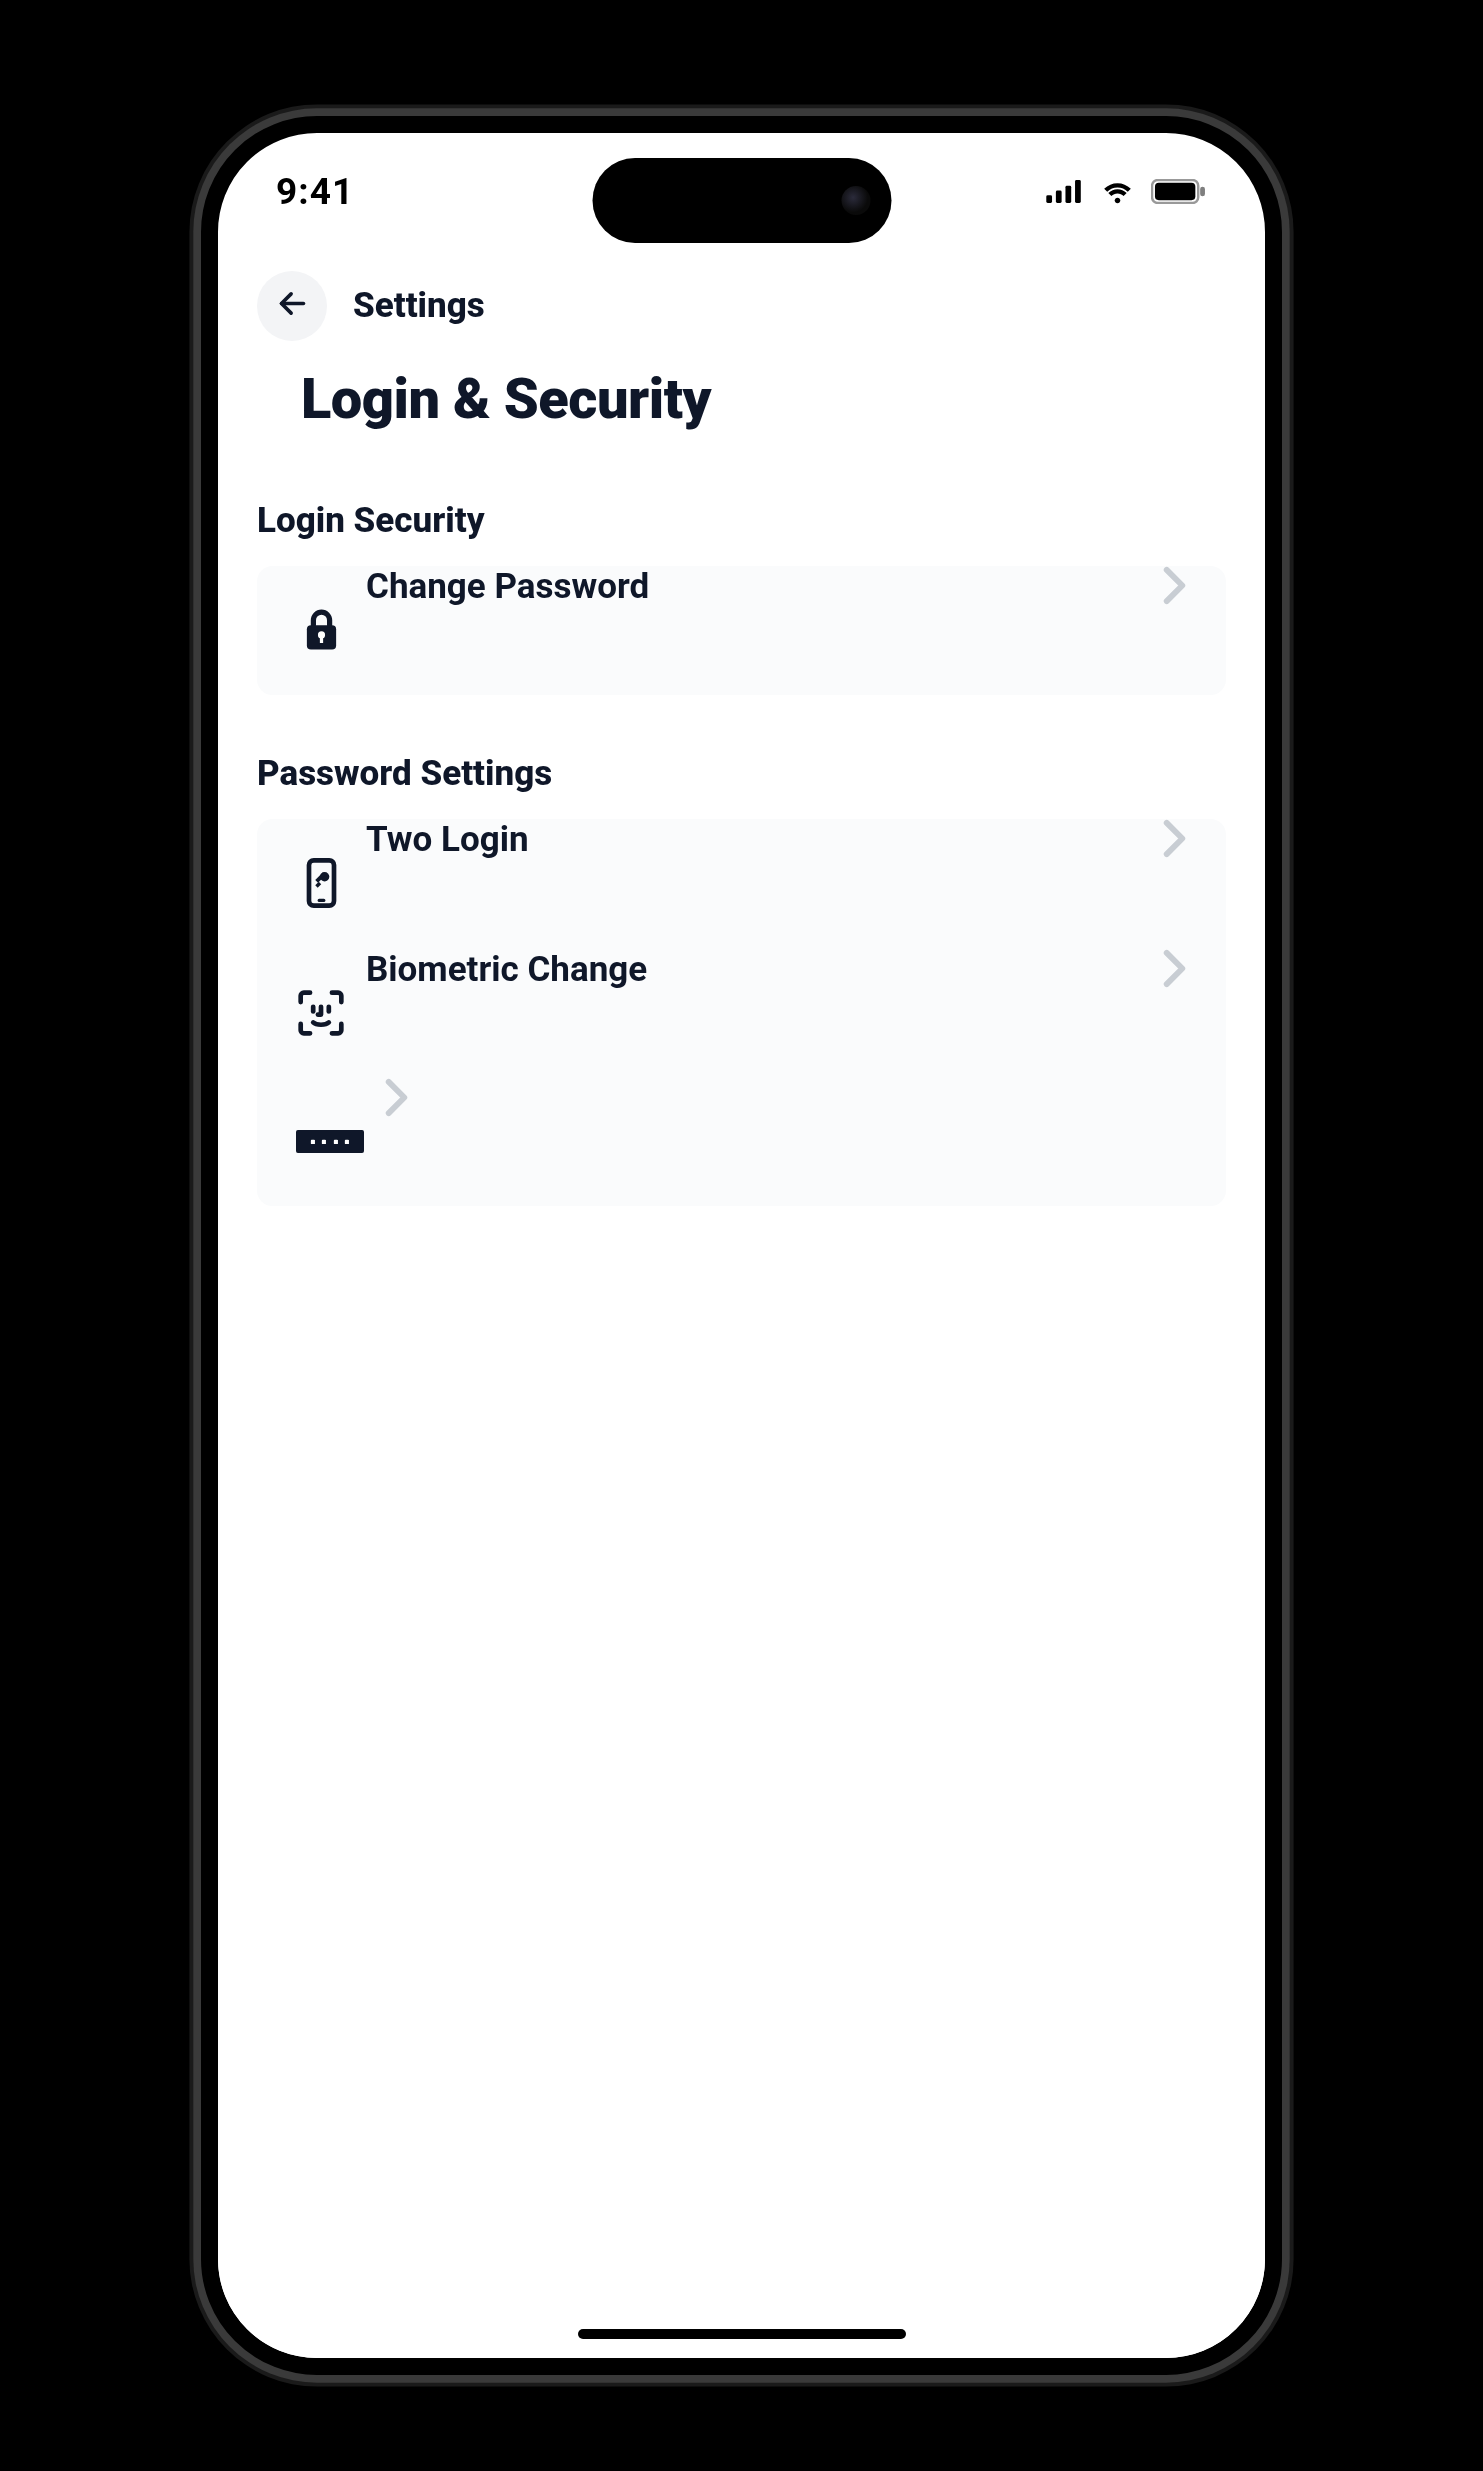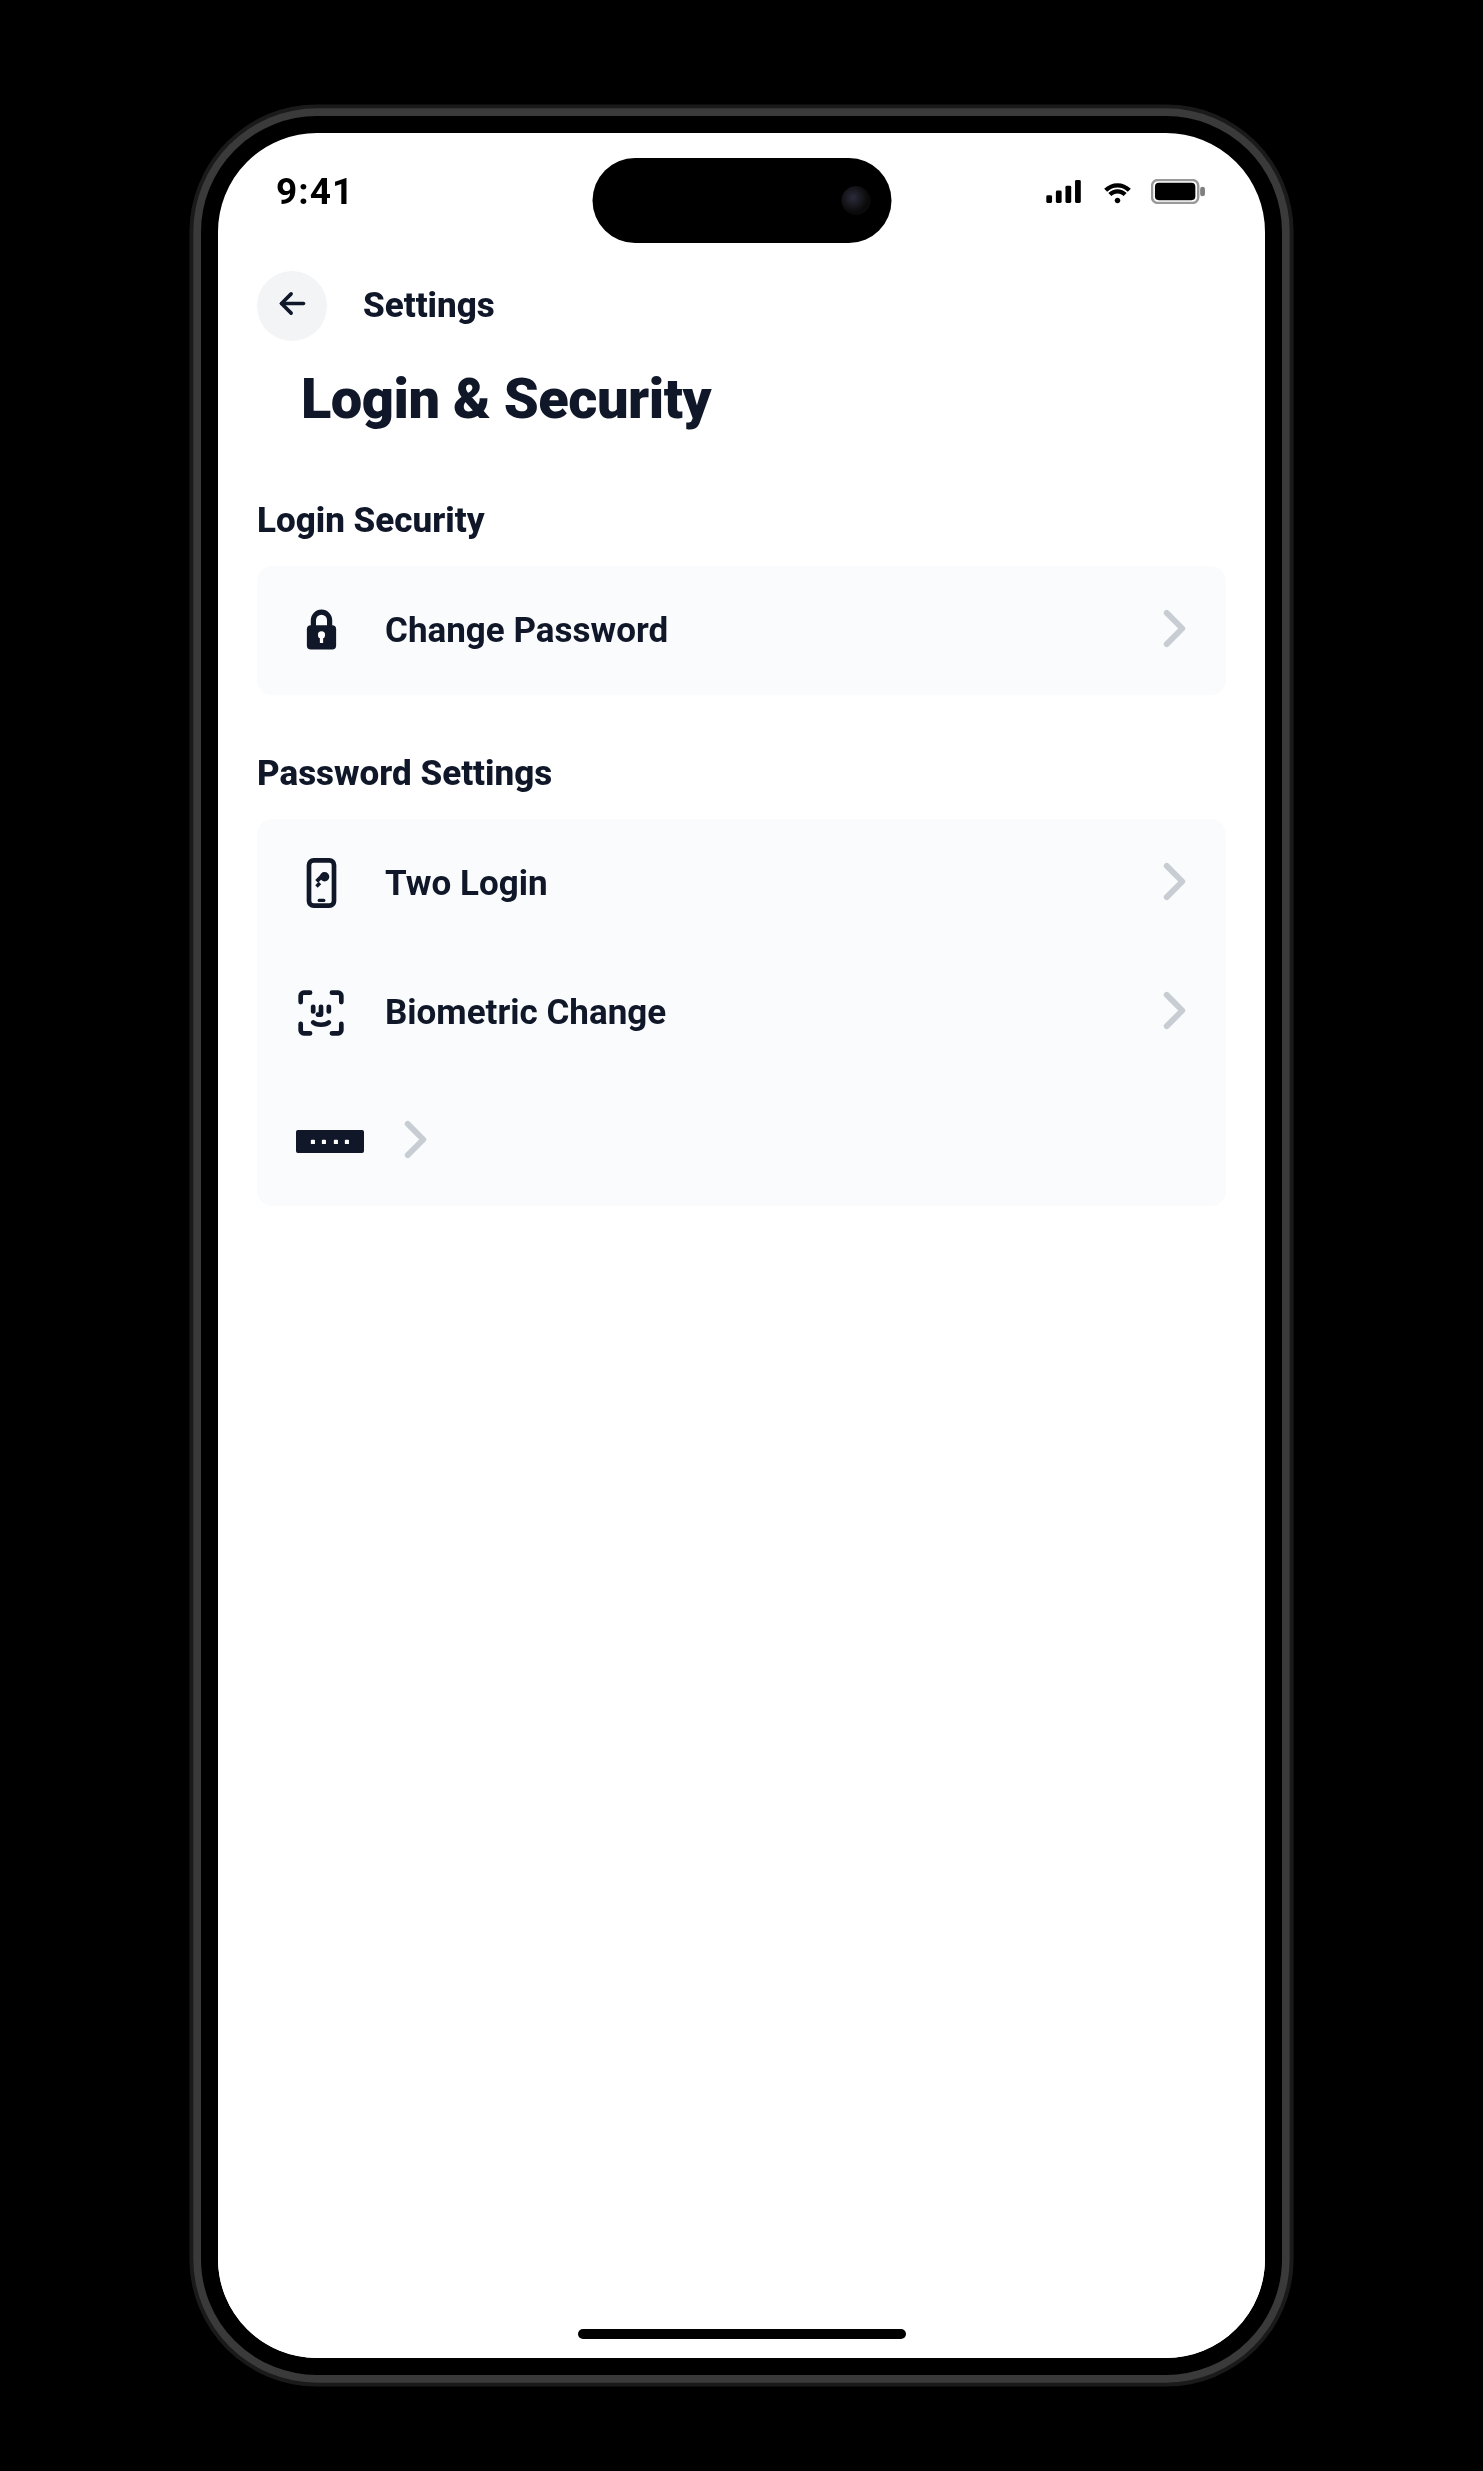--- a/index.html
+++ b/index.html
@@ -96,21 +96,21 @@
   .content {
     position: absolute;
     top: 126px; left: 0; right: 0; bottom: 0;
     background: var(--page-bg);
     padding: 0 39px;
   }
 
   .nav-row {
     display: flex;
     align-items: center;
-    gap: 36px;
+    gap: 26px;
     height: 93px;
   }
   .back-btn {
     width: 70px;
     height: 70px;
     border-radius: 50%;
     background: var(--back-bg);
     display: flex;
     align-items: center;
     justify-content: center;
@@ -140,22 +140,21 @@
     margin-bottom: 25px;
   }
 
   .rows {
     background: var(--row-bg);
     border-radius: 15.4px;
     overflow: hidden;
   }
   .row {
     display: flex;
-    align-items: center;
-    gap: 39px;
+    gap: 20px;
     padding: 0 39px;
     height: 129px;
     color: var(--ink);
   }
   .row + .row { border-top: 1.9px solid rgba(0,0,0,0.0); }
   .row .icon {
     width: 50px;
     display: flex;
     align-items: center;
     justify-content: center;

